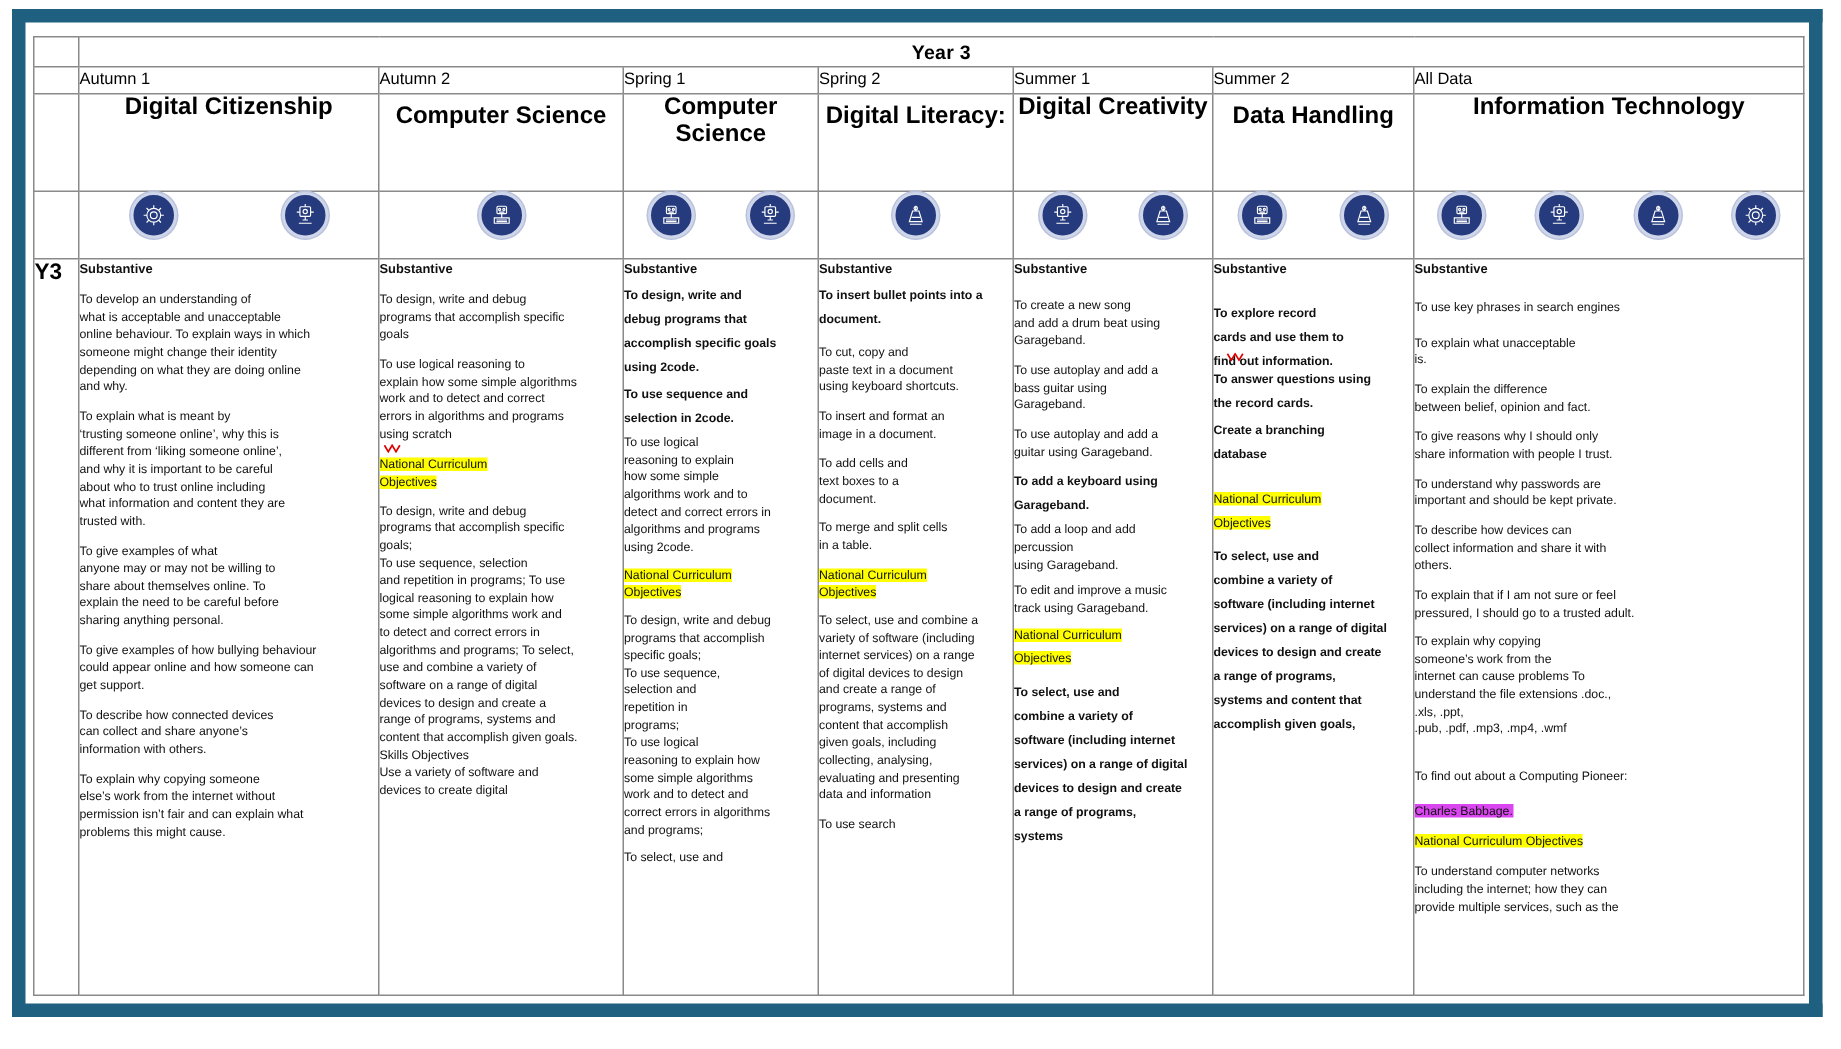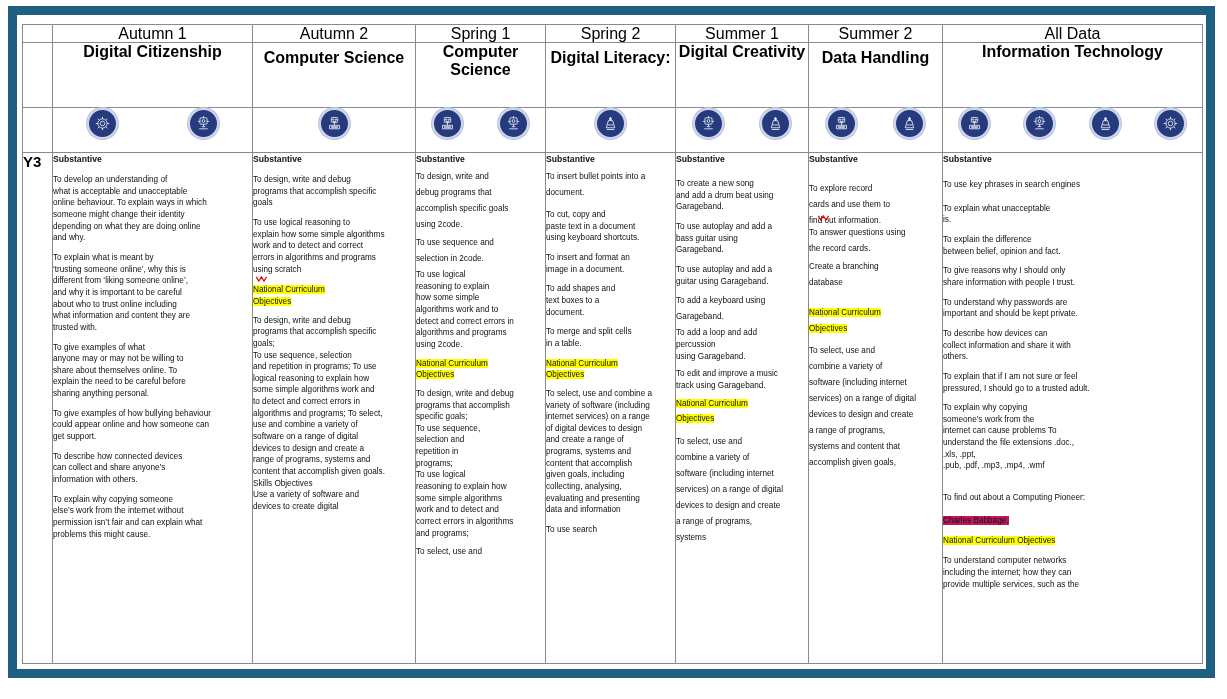--- a/index.html
+++ b/index.html
@@ -78,22 +78,22 @@
   .blank-corner-2 {
     background: #ffffff;
     border-left: 1px solid #8a8a8a;
     border-right: 1px solid #8a8a8a;
     border-top: 0; border-bottom: 0;
   }
 
   
   .term-head {
     background: #dce6f5;
-    text-align: center;
-    font-size: 16px;
+    text-align: left;
+    font-size: 11px;
     color: #000;
     height: 17px;
     line-height: 17px;
   }
 
   
   .subject-cell {
     height: 58px;
     text-align: center;
     vertical-align: middle;
@@ -151,30 +151,30 @@
   .content-cell .sub-head {
     font-weight: bold;
     font-size: 8.6px;
     margin-bottom: 9px;
     display: block;
   }
   .content-cell p {
     margin: 0 0 8px 0;
     white-space: pre-line;
   }
-  .content-cell p.loose { line-height: 1.95; }
+  .content-cell p.loose { line-height: 1.95; font-weight: bold; }
   .content-cell p.tight { margin-bottom: 7px; }
   .hl-yellow {
     background: #ffff00;
     display: inline;
     box-decoration-break: clone;
     -webkit-box-decoration-break: clone;
   }
   .hl-green {
-    background: #be185d;
+    background: #d946ef;
     display: inline;
     box-decoration-break: clone;
     margin-top: 24px;
     -webkit-box-decoration-break: clone;
   }
   p.nc {
     font-size: 8.2px;
     margin: 0 0 7px 0;
   }
   .squiggle {
@@ -200,20 +200,24 @@
       <col style="width:200px">
       <col style="width:163px">
       <col style="width:130px">
       <col style="width:130px">
       <col style="width:133px">
       <col style="width:134px">
       <col style="width:260px">
     </colgroup>
 
     <tbody>
+          <tr>
+      <td class="blank-corner"></td>
+      <td class="year-banner" colspan="7">Year 3</td>
+    </tr>
 
     <tr>
       <td class="blank-corner-2"></td>
       <td class="term-head">Autumn 1</td>
       <td class="term-head">Autumn 2</td>
       <td class="term-head">Spring 1</td>
       <td class="term-head">Spring 2</td>
       <td class="term-head">Summer 1</td>
       <td class="term-head">Summer 2</td>
       <td class="term-head">All Data</td>
@@ -475,21 +479,21 @@
 
       <td class="content-cell">
         <span class="sub-head" style="margin-bottom:4px">Substantive</span>
         <p class="loose">To insert bullet points into a
 document.</p>
         <p>To cut, copy and
 paste text in a  document
 using  keyboard shortcuts.</p>
         <p> To insert and format an
 image in a  document.</p>
-        <p>To add shapes and
+        <p>To add cells and
 text boxes to a
 document.</p>
         <p>To merge and split cells
 in a table.</p>
         <p class="nc"><span class="hl-yellow">National Curriculum
 Objectives</span></p>
         <p>To select, use and  combine a
 variety of  software (including
 internet services) on a range
 of digital  devices to design

